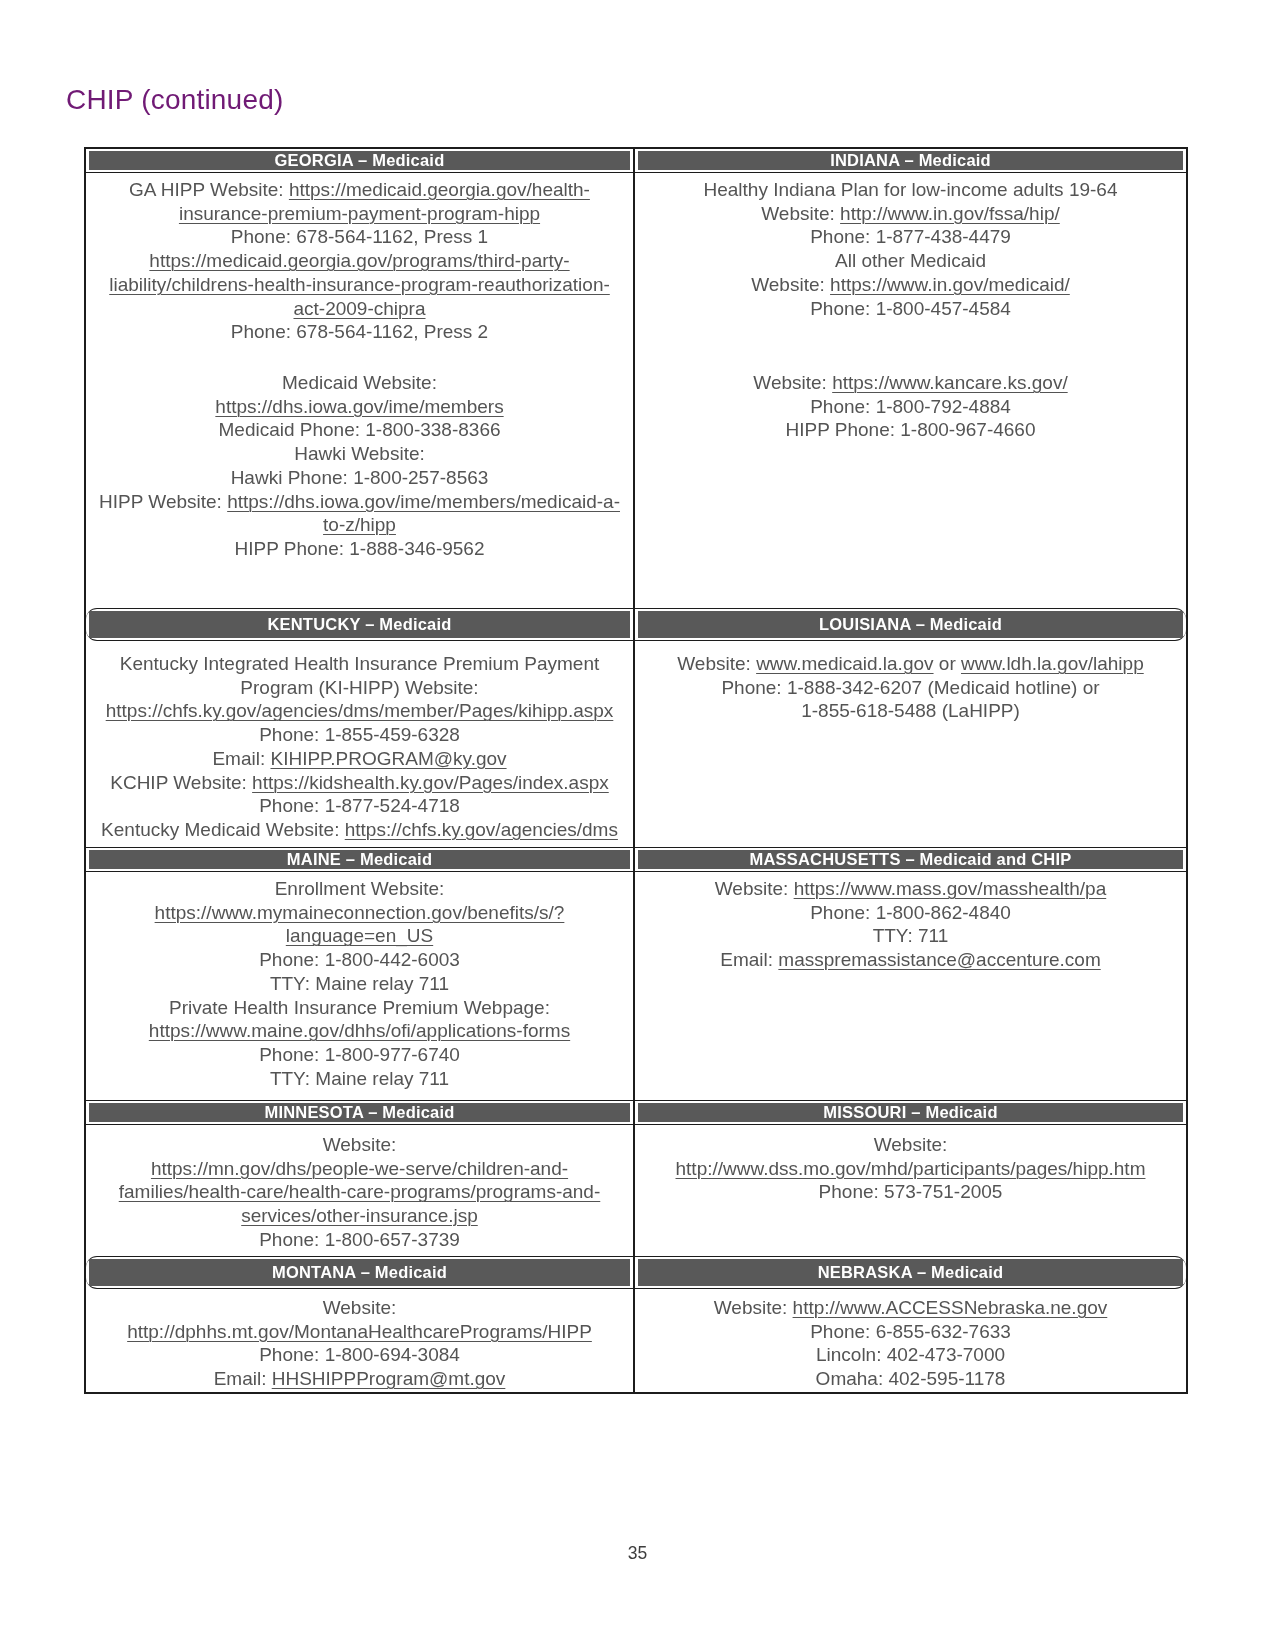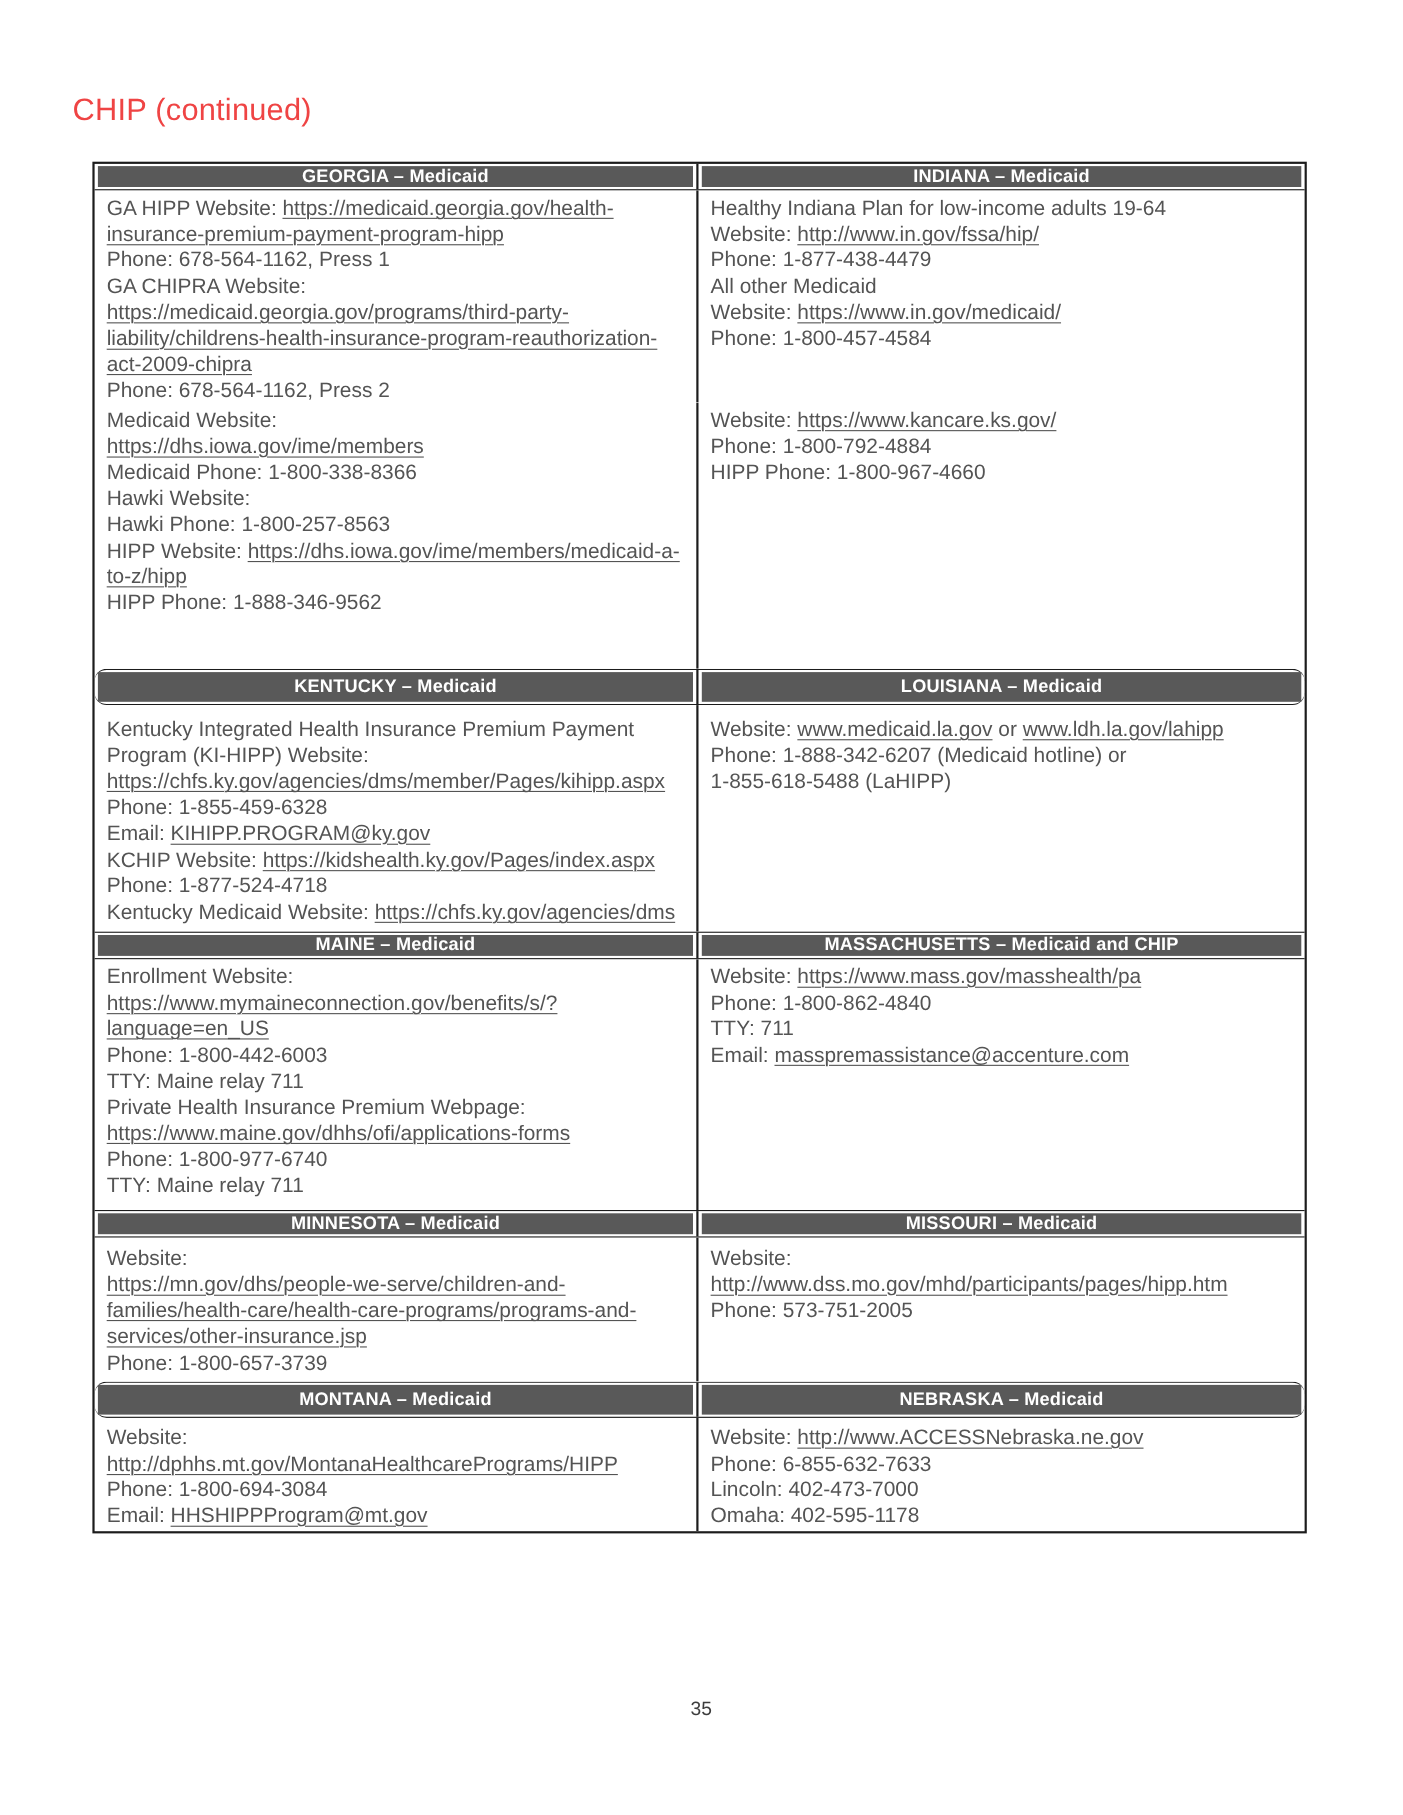--- a/index.html
+++ b/index.html
@@ -1,22 +1,22 @@
 <!DOCTYPE html>
 <html style="--header-bg: #595959; --header-text: #ffffff; --body-text: #545454;"><head>
 <meta charset="utf-8">
 <style>
   html,body{margin:0;padding:0;background:#ffffff;}
   .page{position:relative;width:1275px;height:1650px;background:#fff;overflow:hidden;
         font-family:"Liberation Sans","DejaVu Sans",sans-serif;}
   .page-title{position:absolute;left:66px;top:84px;margin:0;font-size:28px;font-weight:400;
-              color:#ef4444;letter-spacing:.2px;}
+              color:#701a75;letter-spacing:.2px;}
   .doc-table{position:absolute;left:84px;top:147px;width:1104px;box-sizing:border-box;
              border:2px solid #1c1c1c;background:#fff;}
-  .trow{display:grid;grid-template-columns:549fr 551fr;}
+  .trow{display:grid;grid-template-columns:549fr 551fr;text-align:center;}
   .slot{box-sizing:border-box;min-width:0;}
   .slot.first{border-right:2px solid #1c1c1c;}
   .header-row{box-sizing:border-box;height:25px;border-top:1.5px solid #1c1c1c;border-bottom:1.5px solid #1c1c1c;}
   .doc-table > .header-row:first-child{border-top:none;height:24px;}
   .header-row.tall{height:33px;border-radius:11px;}
   .header-row .slot{padding:2px 3px;}
   .hcell{height:100%;background:var(--header-bg,#595959);color:var(--header-text,#fff);
          font-weight:700;font-size:16.5px;display:flex;align-items:center;justify-content:center;
          letter-spacing:.2px;}
   .body-row{box-sizing:border-box;overflow:hidden;}
@@ -41,21 +41,20 @@
           <div class="hcell">GEORGIA – Medicaid</div>
         </div>
         <div class="slot">
           <div class="hcell">INDIANA – Medicaid</div>
         </div>
       </div>
       <div class="trow body-row r0">
         <div class="slot first">
           <p><span>GA HIPP Website: </span><span class="lnk">https://medicaid.georgia.gov/health-insurance-premium-payment-program-hipp</span></p>
           <p><span>Phone: 678-564-1162, Press 1</span></p>
-          <p><span>GA CHIPRA Website:</span></p>
           <p><span class="lnk">https://medicaid.georgia.gov/programs/third-party-liability/childrens-health-insurance-program-reauthorization-act-2009-chipra</span></p>
           <p><span>Phone: 678-564-1162, Press 2</span></p>
         </div>
         <div class="slot">
           <p><span>Healthy Indiana Plan for low-income adults 19-64</span></p>
           <p><span>Website: </span><span class="lnk">http://www.in.gov/fssa/hip/</span></p>
           <p><span>Phone: 1-877-438-4479</span></p>
           <p><span>All other Medicaid</span></p>
           <p><span>Website: </span><span class="lnk">https://www.in.gov/medicaid/</span></p>
           <p><span>Phone: 1-800-457-4584</span></p>

